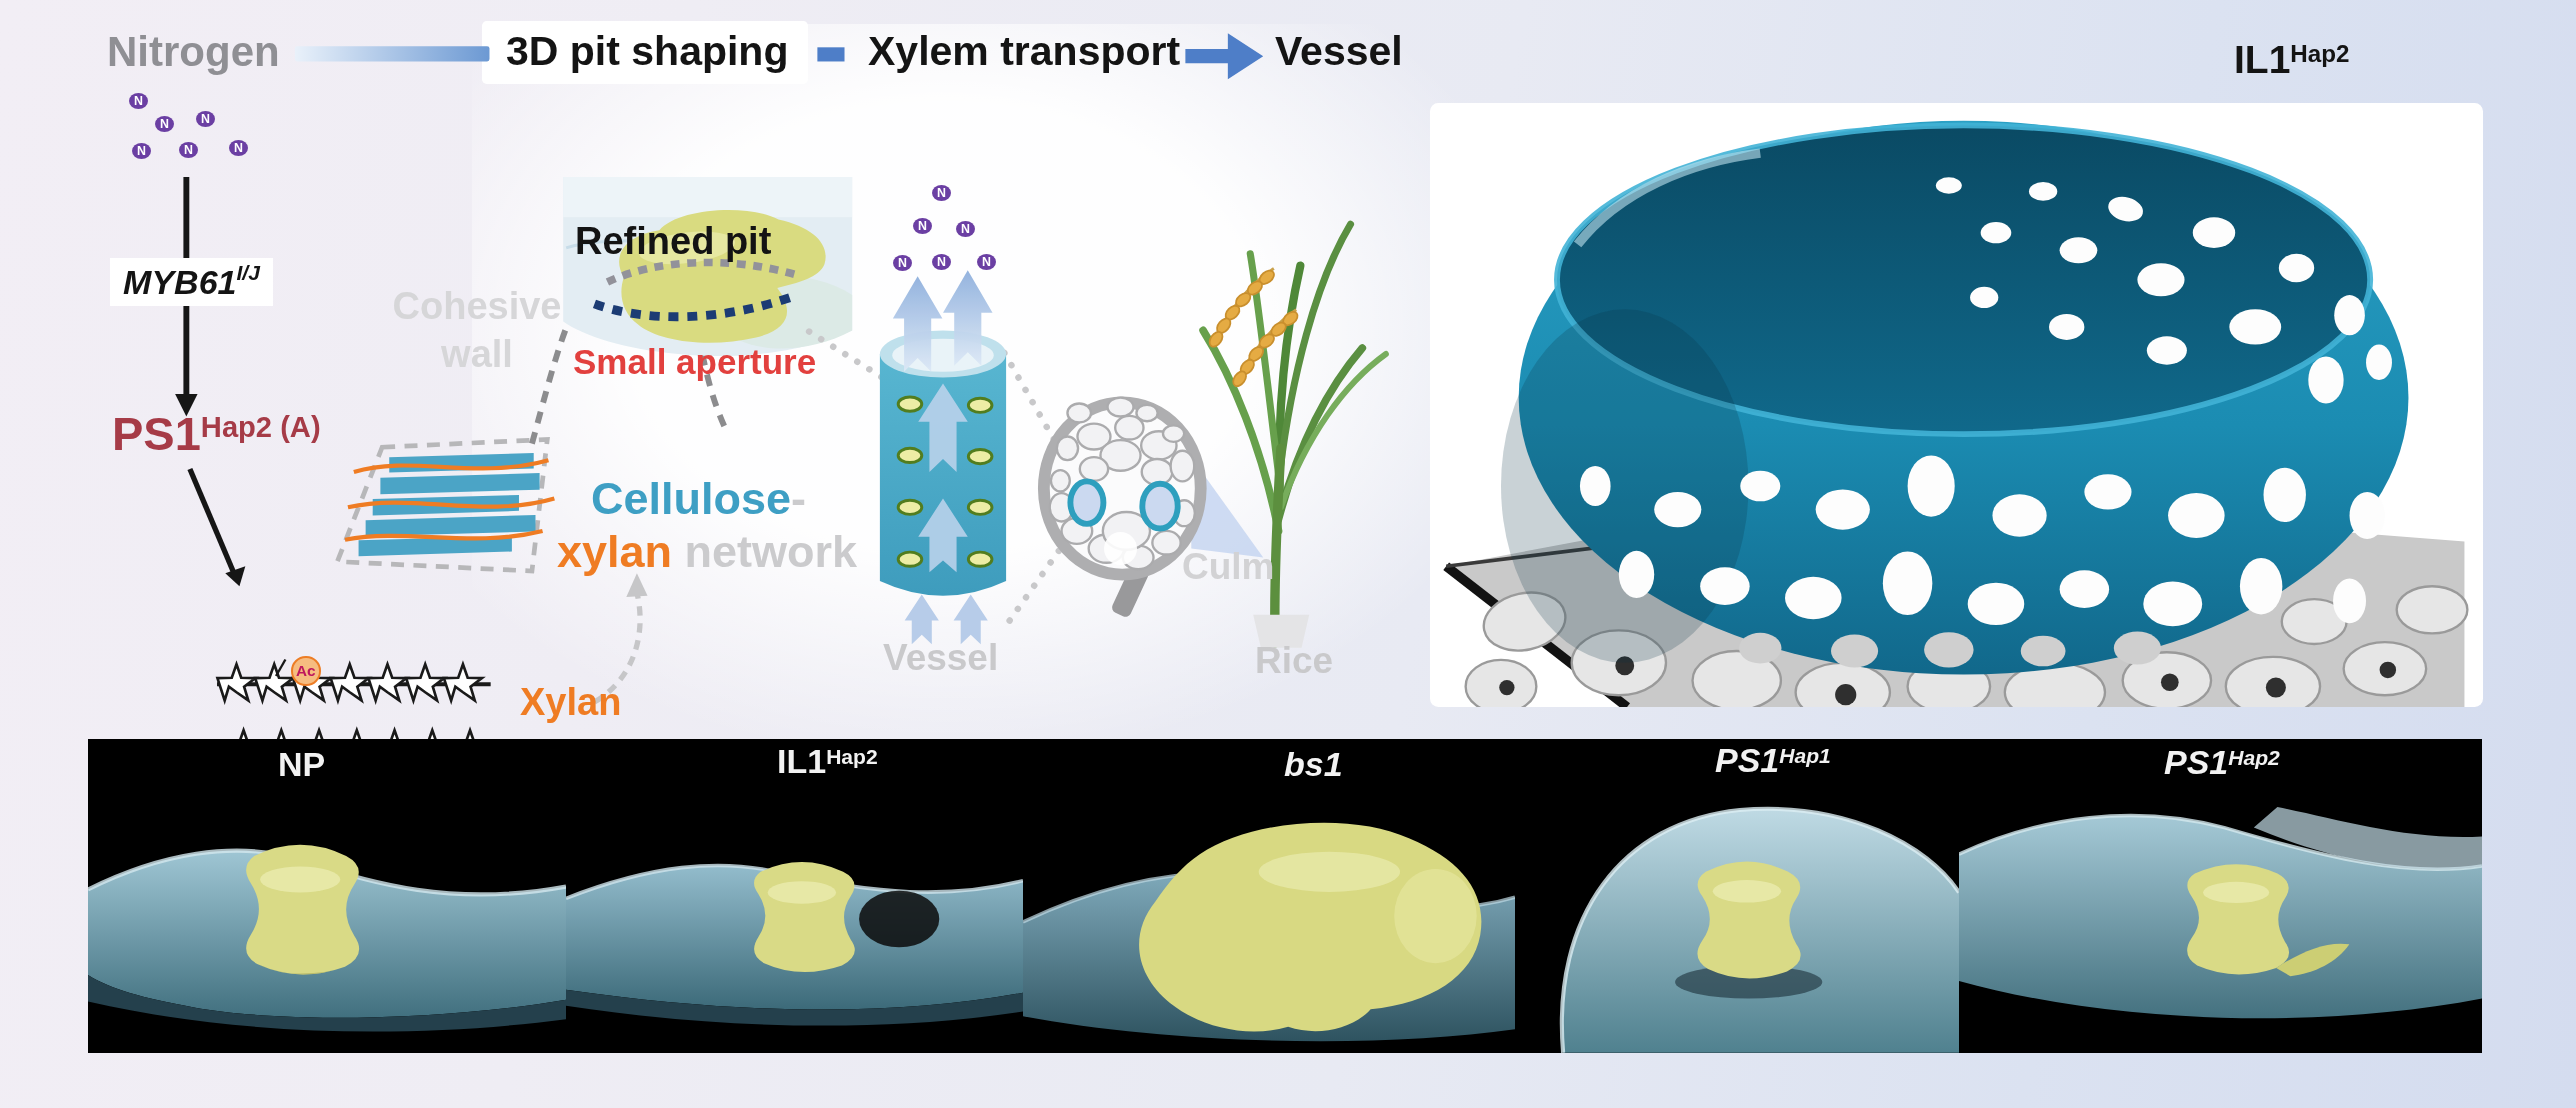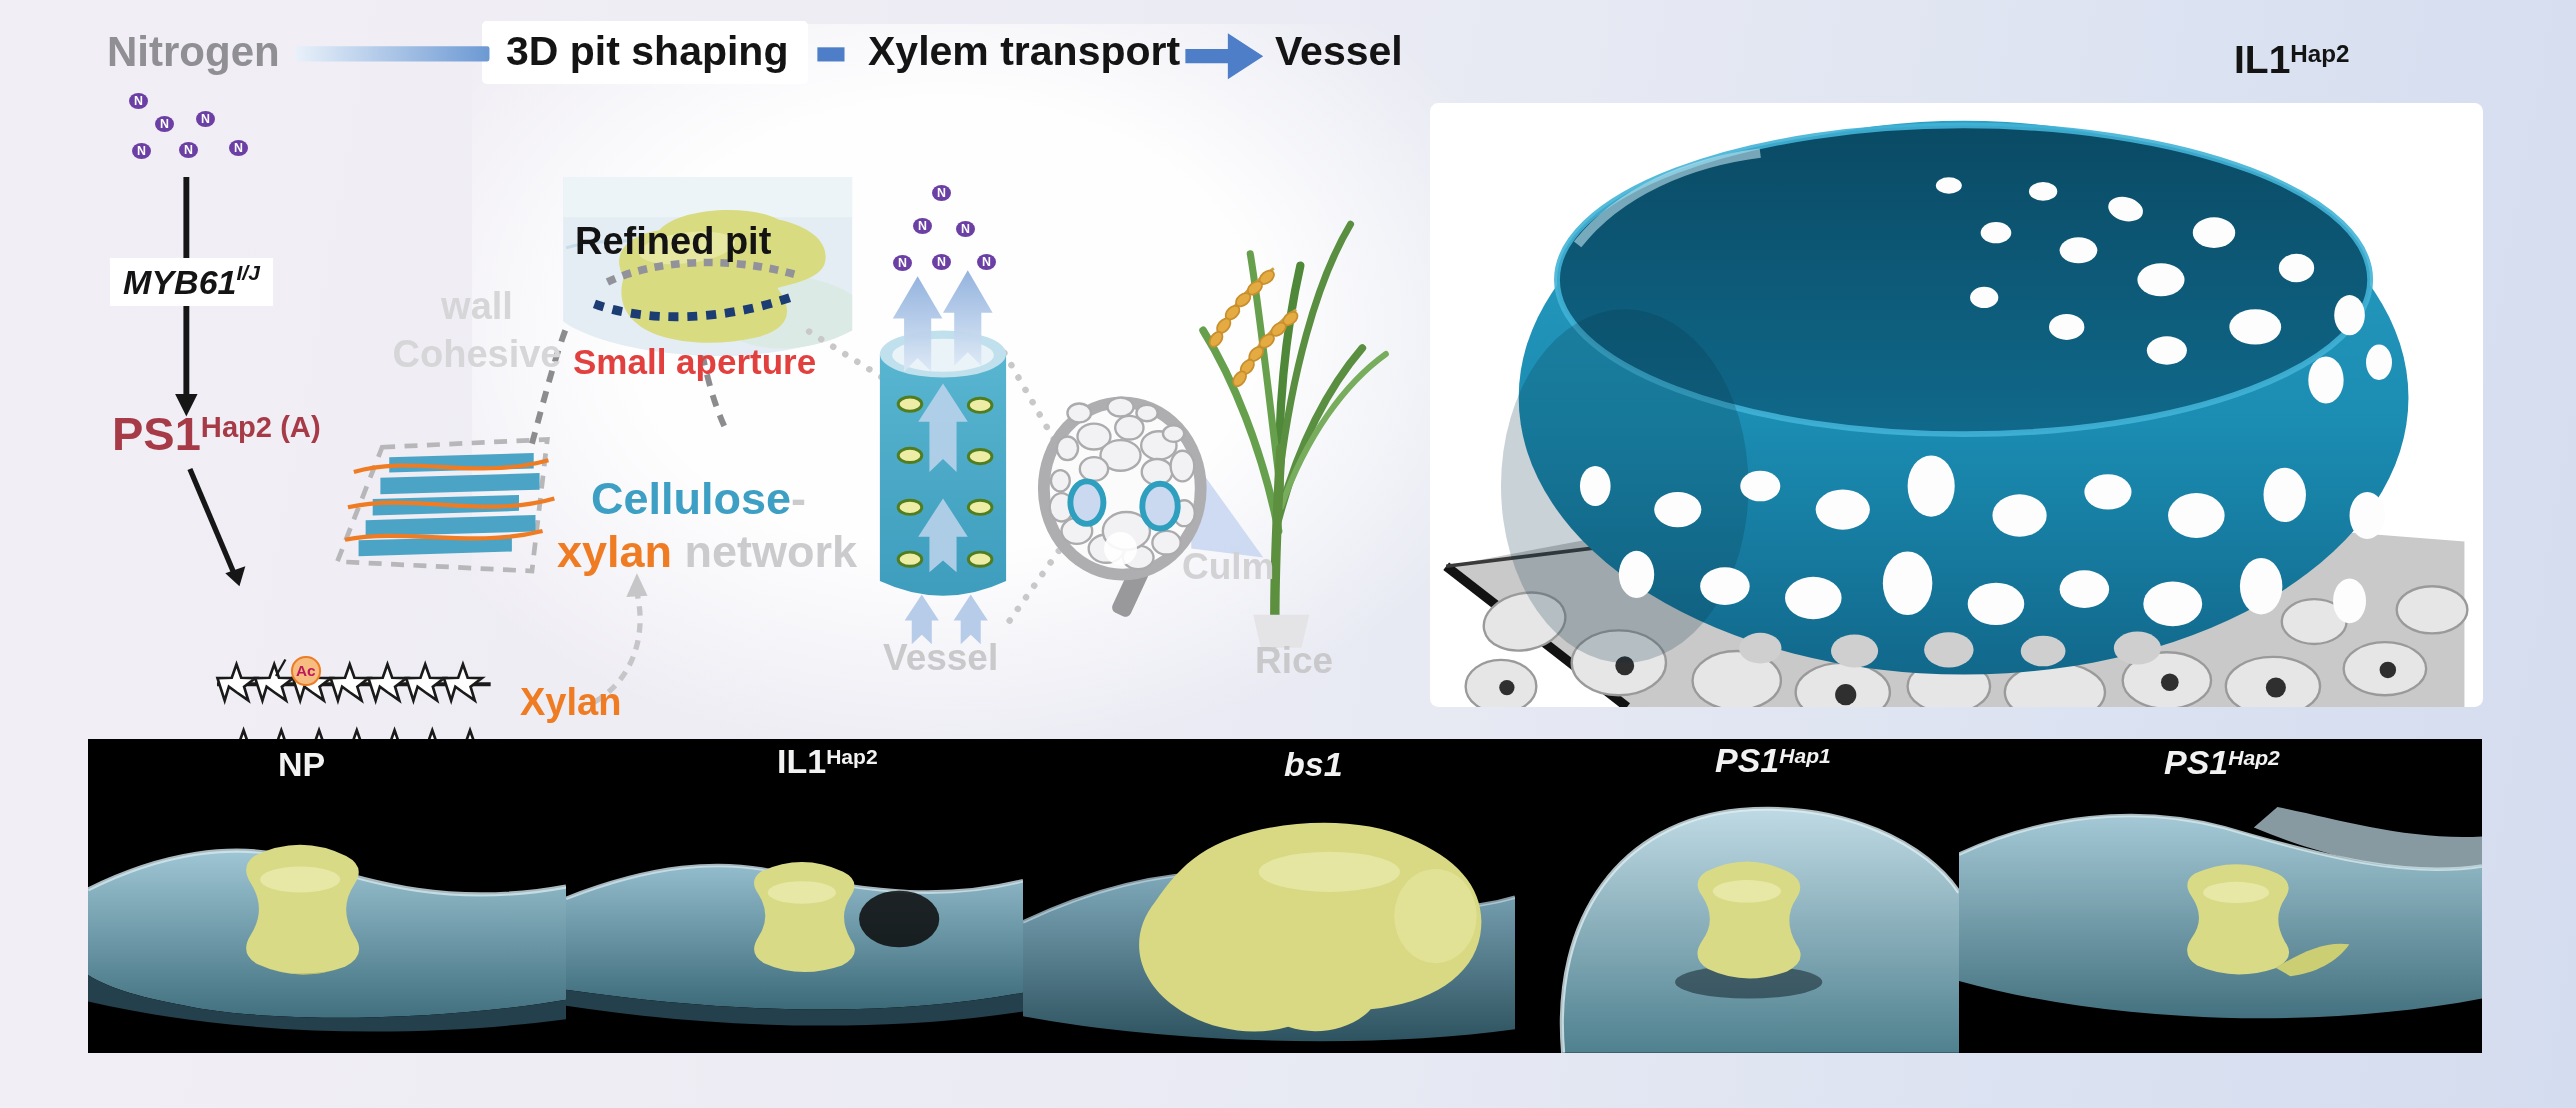--- a/index.html
+++ b/index.html
@@ -374,22 +374,22 @@
 </div>
 
 <div class="t ps1">
   <span>PS1</span><span class="sup">Hap2 (A)</span>
 </div>
 
 <div class="ac-badge">Ac</div>
 <div class="t xylan">Xylan</div>
 
 <div class="t cohesive">
+  <span>Cohesive</span>
   <span>wall</span>
-  <span>Cohesive</span>
 </div>
 
 <div class="t net-l1">
   <span class="c-blue">Cellulose</span><span class="c-gray">-</span>
 </div>
 <div class="t net-l2">
   <span class="c-orange">xylan</span><span class="c-gray" style="white-space:pre;"> network</span>
 </div>
 
 <div class="t refined">Refined pit</div>

